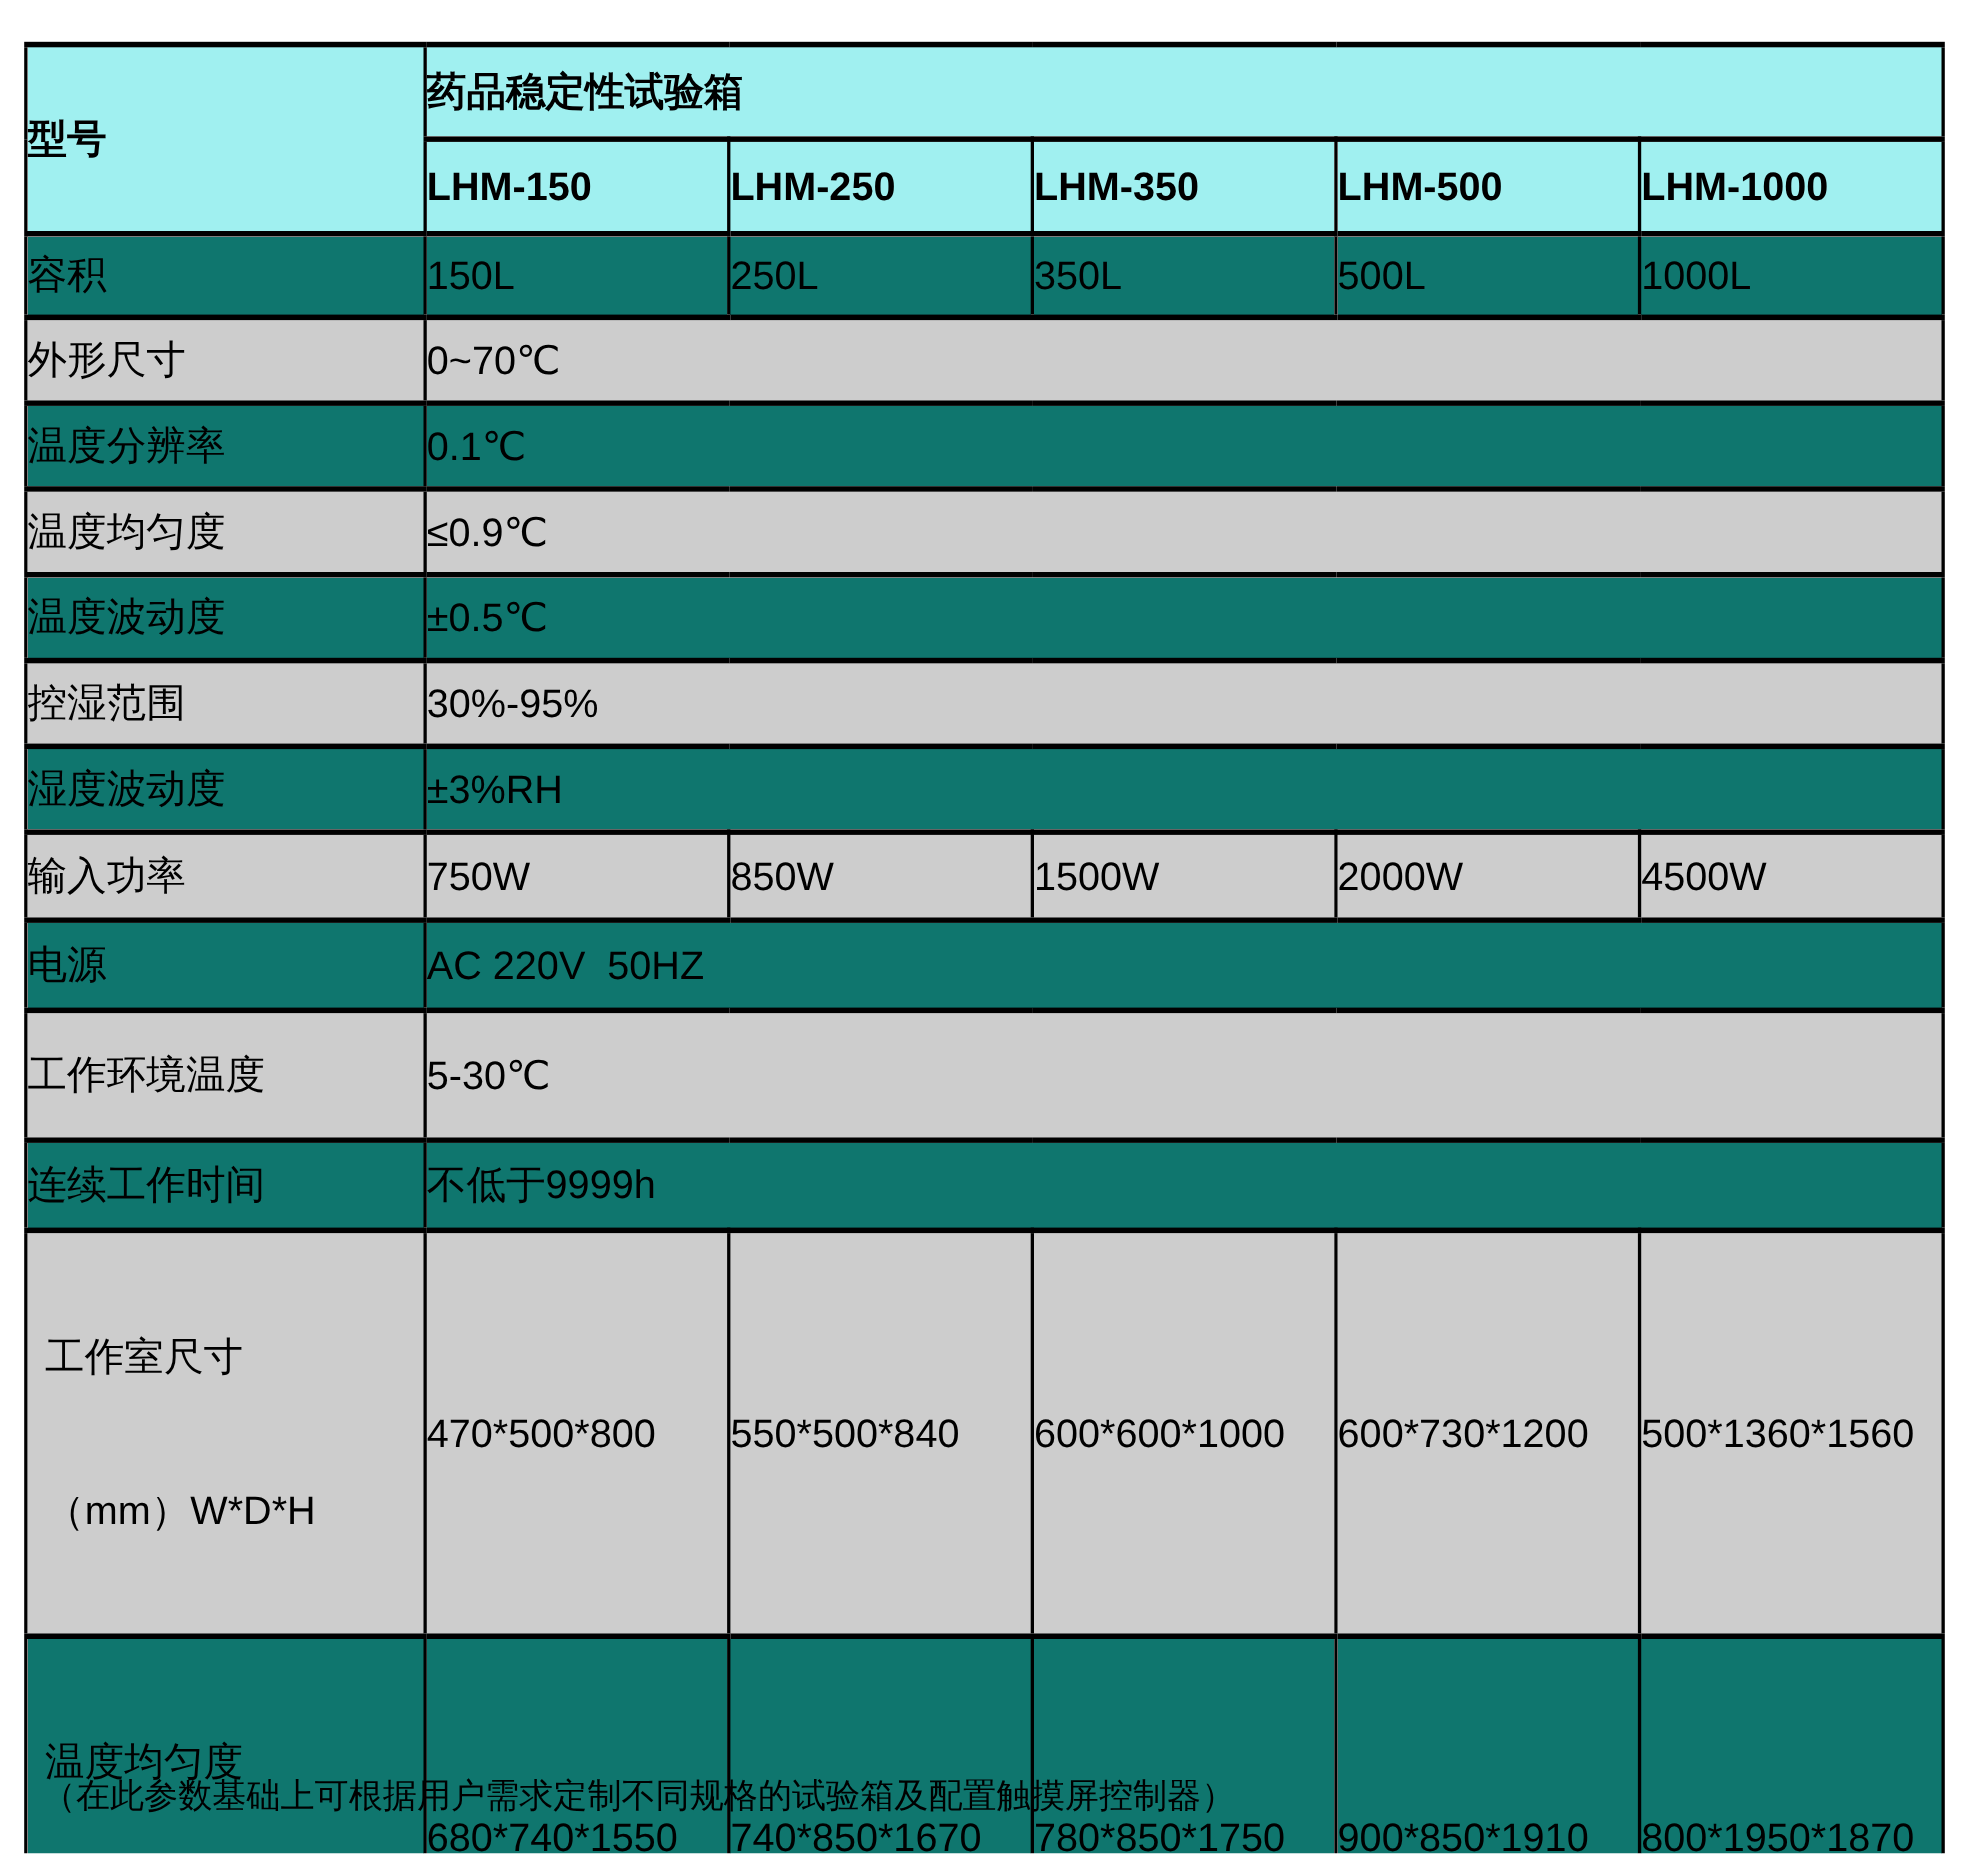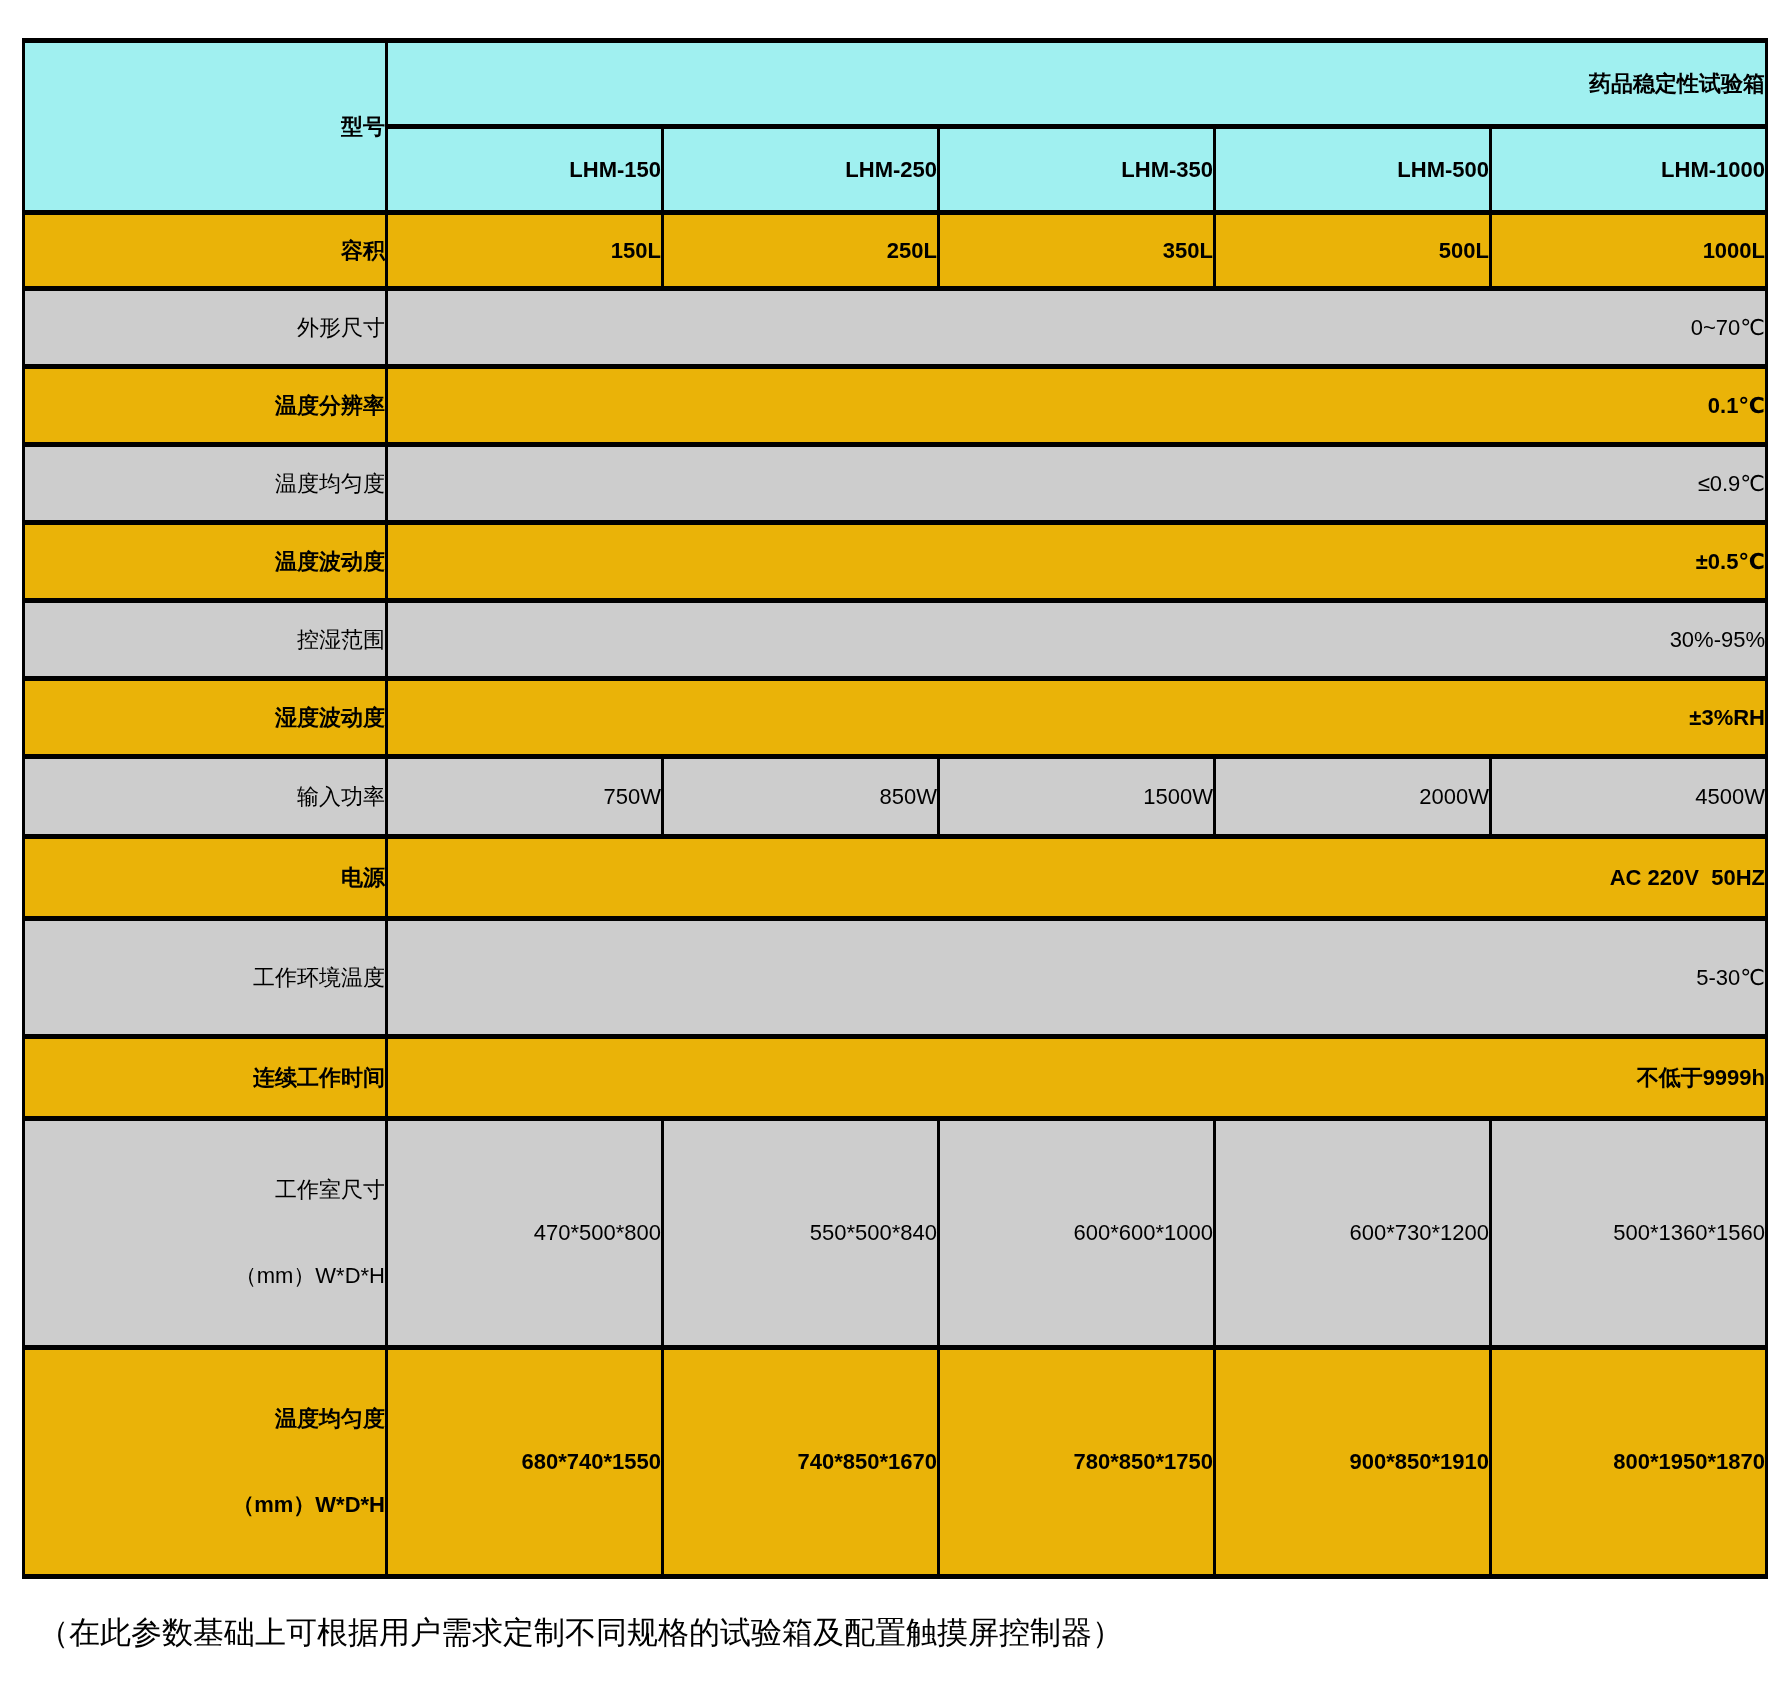--- a/index.html
+++ b/index.html
@@ -23,38 +23,37 @@
     left: 22px;
     top: 38px;
     border-collapse: collapse;
     table-layout: fixed;
     width: 1743px;
   }
   table.spec td {
     border: 3px solid var(--border-color, #000);
     border-top-width: 5px;
     border-bottom-width: 5px;
-    text-align: right;
+    text-align: left;
     vertical-align: middle;
-    font-size: 22px;
+    font-size: 36px;
     padding: 0;
     white-space: pre-wrap;
     overflow: hidden;
   }
   td.hdr {
     background: var(--header-bg, #a0f0f0);
     font-weight: bold;
     font-size: 37px;
   }
   td.grey {
     background: var(--stripe-bg, #cdcdcd);
   }
   td.white {
-    background: #eab308;
-    font-weight: bold;
+    background: #0f766e;
   }
   .two-line div {
     line-height: 1.55;
     margin-left: 16px;
   }
   .footnote {
     position: absolute;
     left: 38px;
     top: 1612px;
     font-size: 31px;

